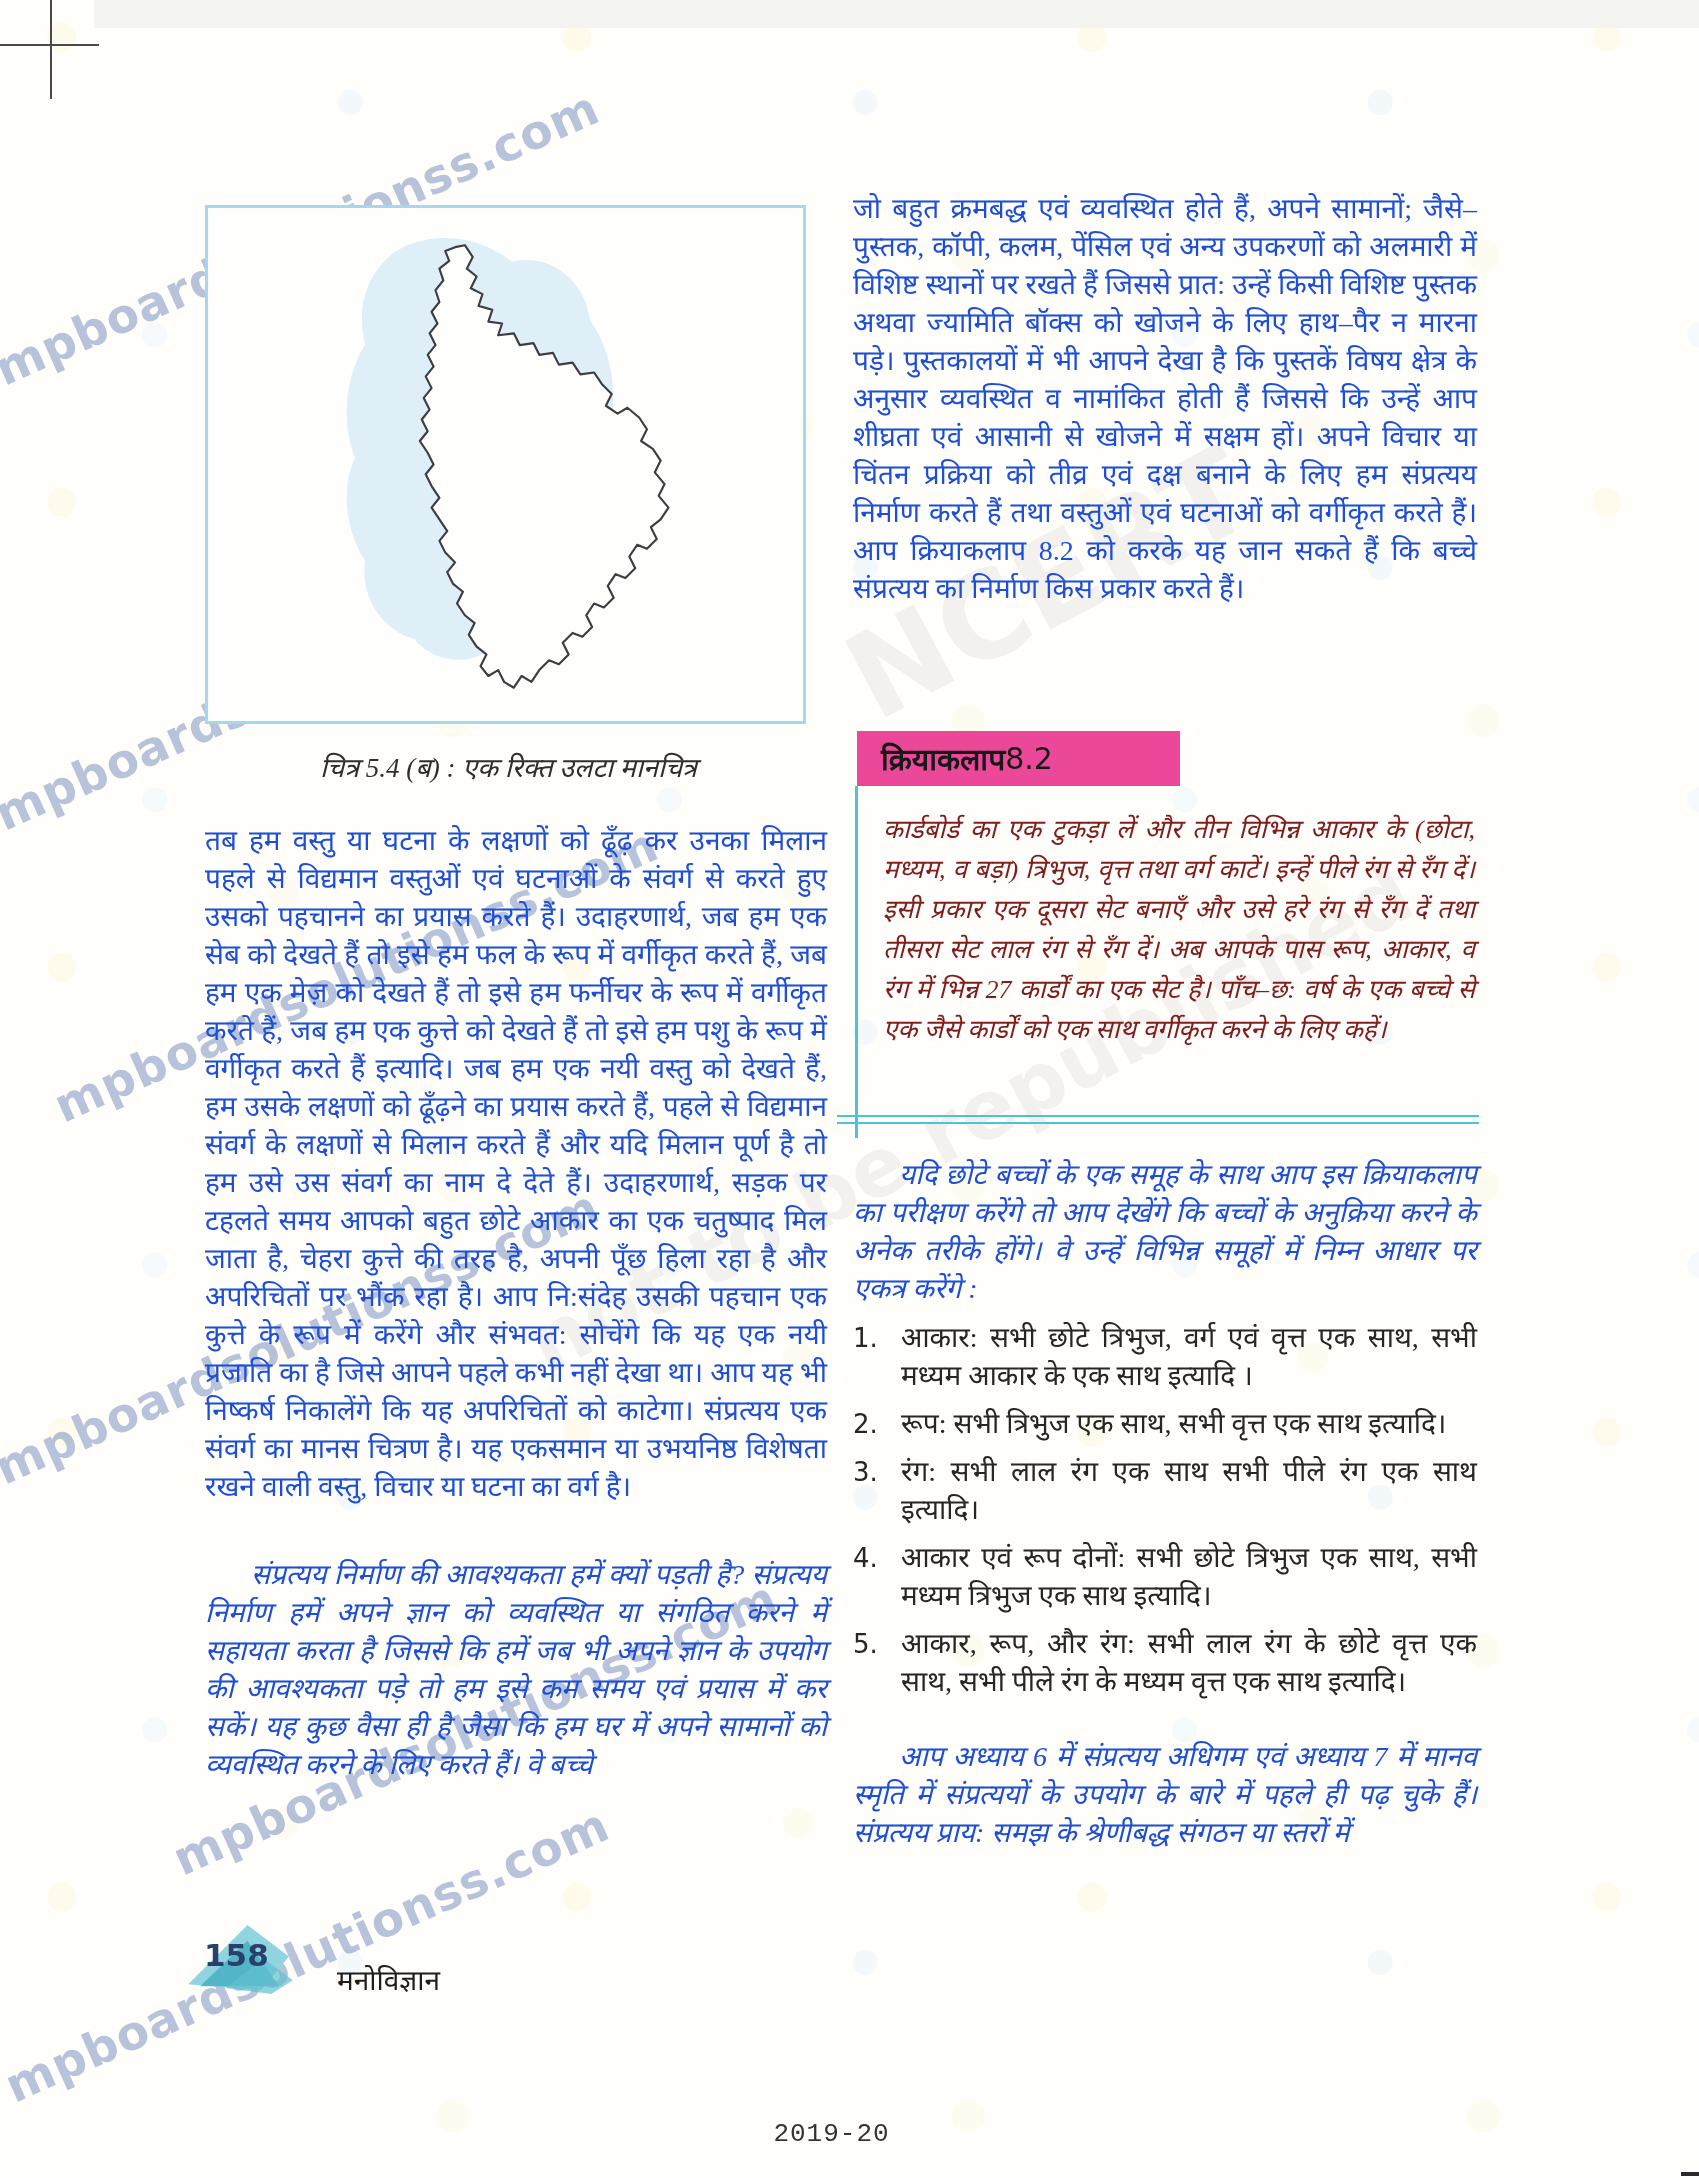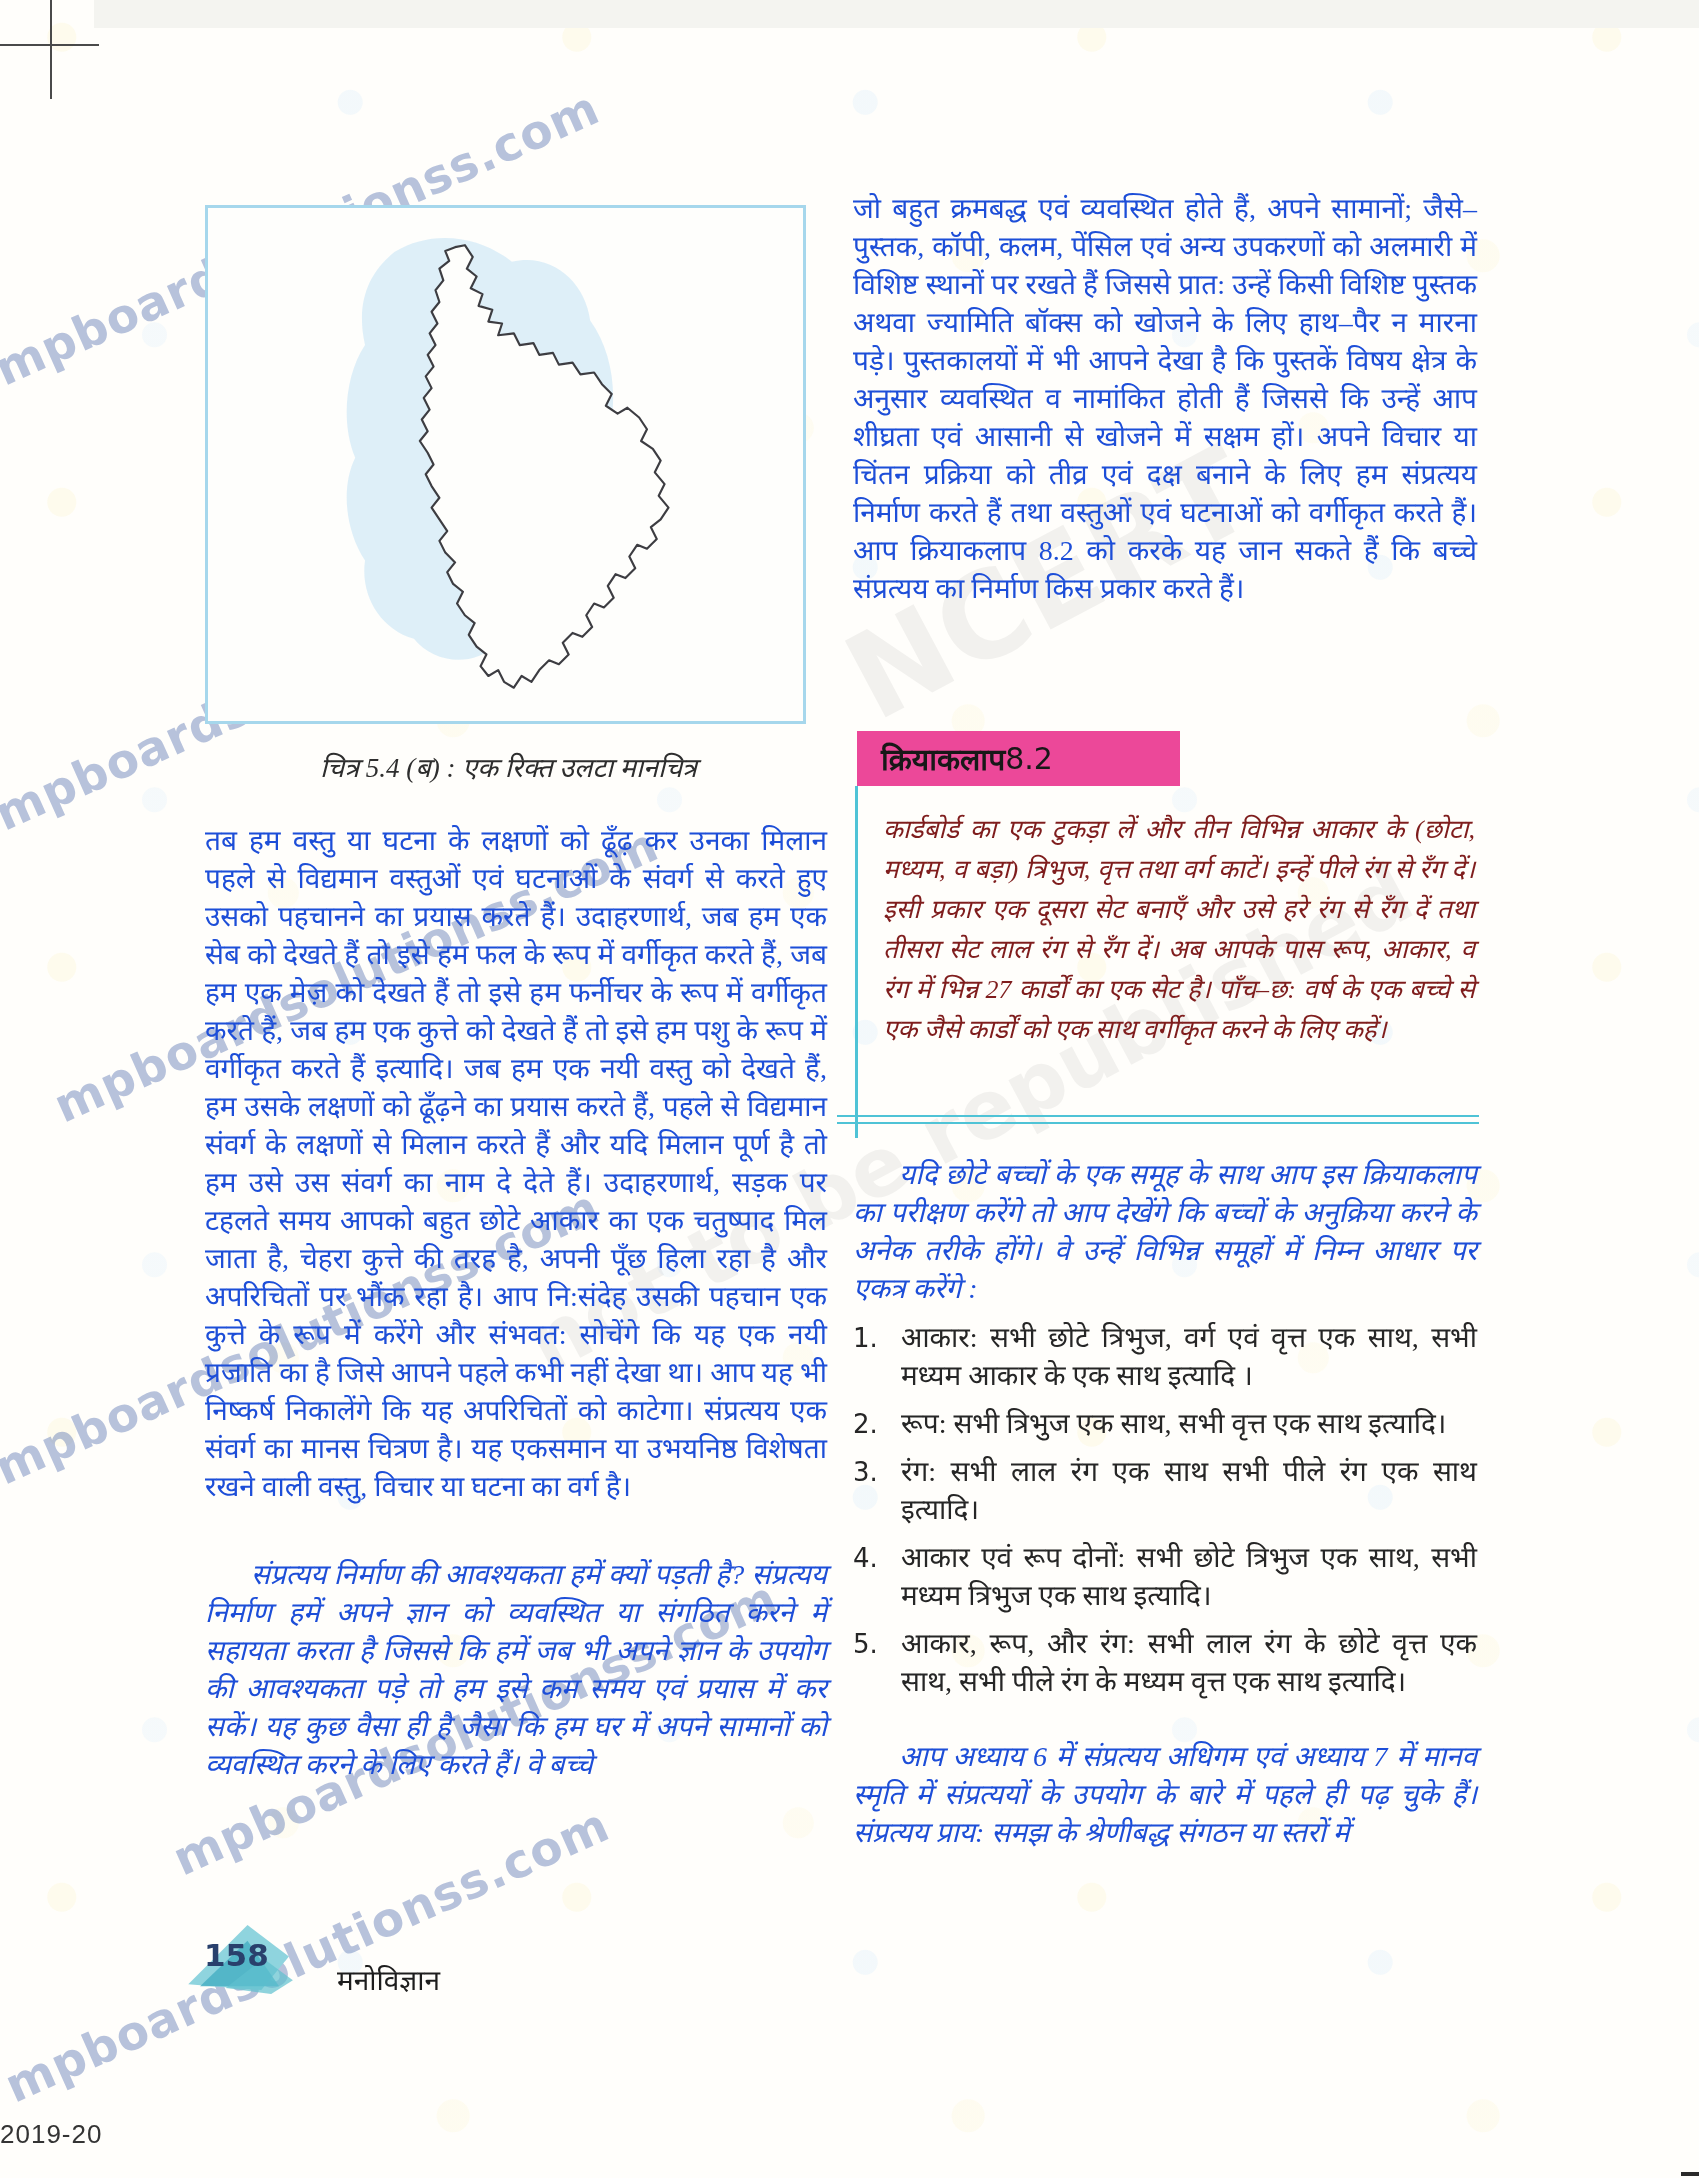--- a/index.html
+++ b/index.html
@@ -84,22 +84,22 @@
 
   
   .page-badge{position:absolute;left:186px;top:1919px;width:119px;height:77px;}
   .page-badge svg{position:absolute;left:0;top:0;}
   .page-number{
     position:absolute;left:18px;top:18px;
     font-family:"DejaVu Sans",sans-serif;font-weight:bold;font-size:31px;color:#29406c;text-align:center;
   }
   .book-title{position:absolute;left:337px;top:1960px;font-size:28px;color:#1d1d1d;}
   .page-footer{
-    position:absolute;left:0;top:2119px;width:1663px;
-    font-family:Liberation Sans, sans-serif;font-size:26px;color:#343434;letter-spacing:1px;
+    position:absolute;left:0;top:2119px;width:1663px;text-align:center;
+    font-family:Liberation Mono, monospace;font-size:26px;color:#343434;letter-spacing:1px;
   }
 </style>
 </head>
 <body>
 
 <div class="speckle-layer"></div>
 <div class="top-scan-band"></div>
 
 <div class="cropmark-v"></div>
 <div class="cropmark-h"></div>

